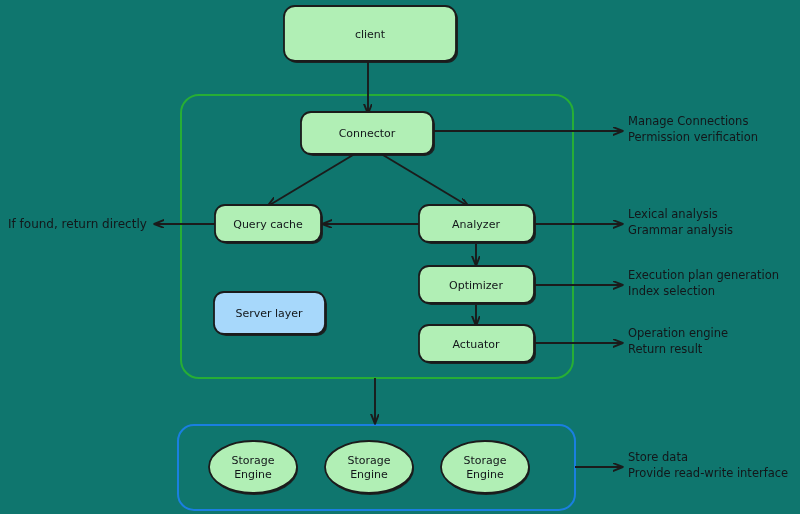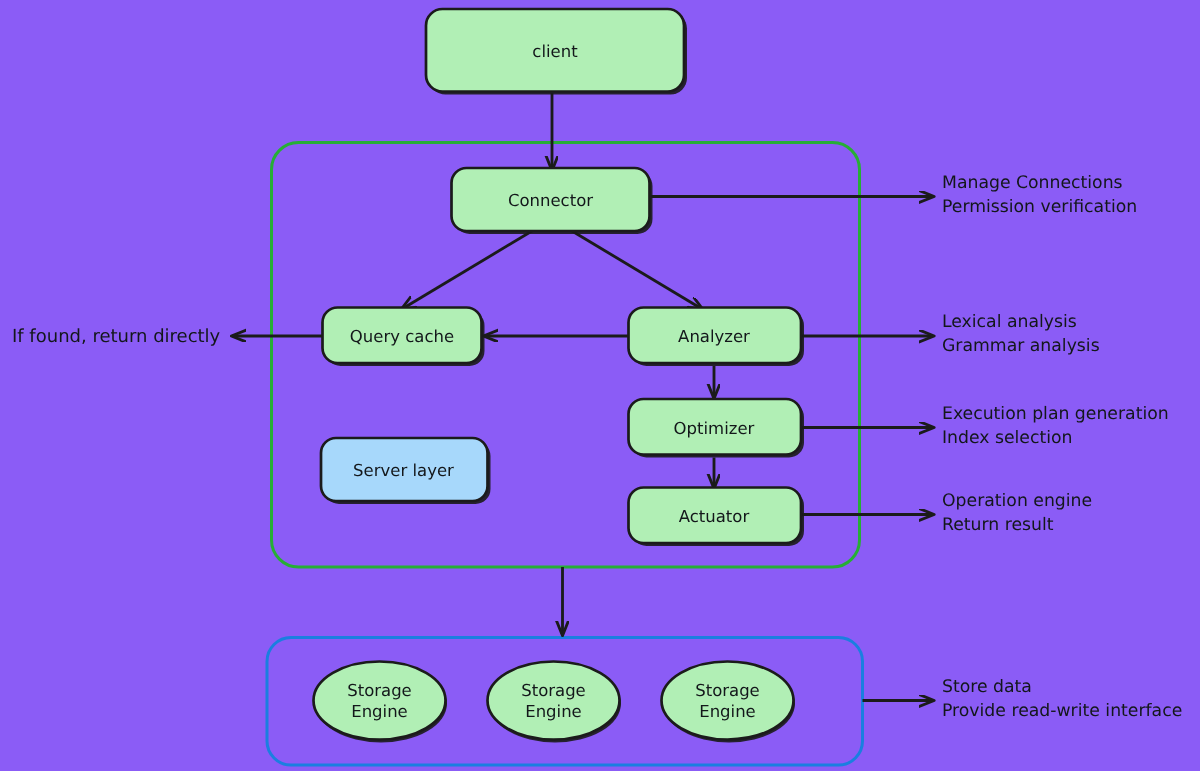--- a/index.html
+++ b/index.html
@@ -4,21 +4,21 @@
 <style>
   html, body {
     margin: 0;
     padding: 0;
     background: #ffffff;
   }
   #canvas {
     position: relative;
     width: 800px;
     height: 514px;
-    background: #8b5cf6;
+    background: #0f766e;
     font-family: "DejaVu Sans", sans-serif;
     overflow: hidden;
     text-align: right;
   }
   svg.layer {
     position: absolute;
     top: 0;
     left: 0;
     width: 800px;
     height: 514px;

